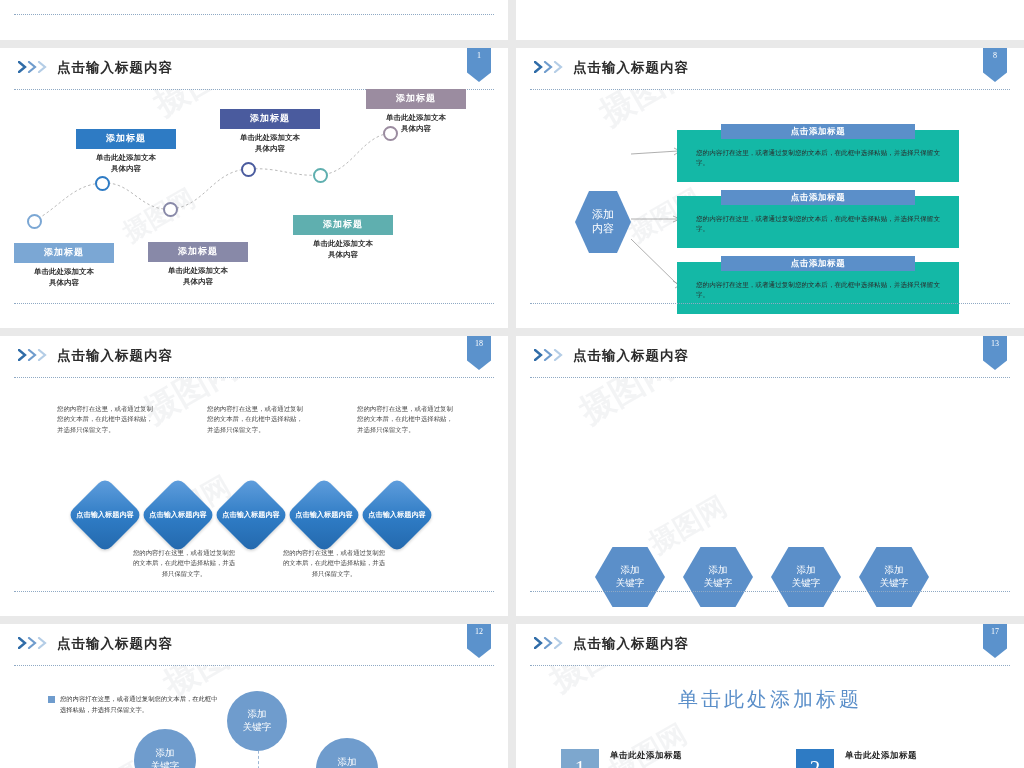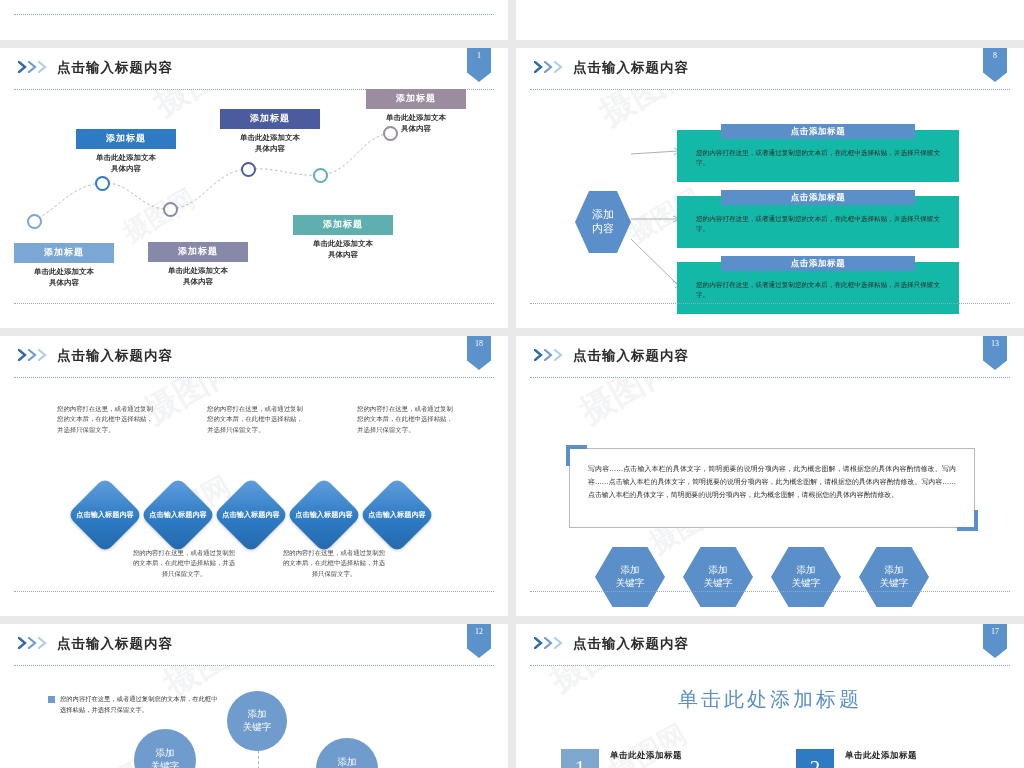--- a/index.html
+++ b/index.html
@@ -337,25 +337,20 @@
           <path d="M1 1 L7 6 L1 11" stroke="#2f6ca8" stroke-width="2.4" fill="none" stroke-linecap="round"></path>
           <path d="M11 1 L17 6 L11 11" stroke="#6f9ccd" stroke-width="2.2" fill="none" stroke-linecap="round"></path>
           <path d="M21 1 L27 6 L21 11" stroke="#b4cde6" stroke-width="2.2" fill="none" stroke-linecap="round"></path>
         </svg>
       </div>
       <div class="s-title">点击输入标题内容</div>
       <div class="pagebadge">13</div>
     </div>
     <div class="s-rule"></div>
 
-    <div class="qbox" style="left:53px;top:112px;width:406px;height:80px;">
-      <div class="qcorn tl"></div>
-      <div class="qcorn br"></div>
-      <div class="qtx">写内容……点击输入本栏的具体文字，简明扼要的说明分项内容，此为概念图解，请根据您的具体内容酌情修改。写内容……点击输入本栏的具体文字，简明扼要的说明分项内容，此为概念图解，请根据您的具体内容酌情修改。写内容……点击输入本栏的具体文字，简明扼要的说明分项内容，此为概念图解，请根据您的具体内容酌情修改。</div>
-    </div>
 
     <div class="hexk" style="left:79px;top:211px;">
         <span>添加<br>关键字</span>
       </div>
     <div class="hexk" style="left:167px;top:211px;">
         <span>添加<br>关键字</span>
       </div>
     <div class="hexk" style="left:255px;top:211px;">
         <span>添加<br>关键字</span>
       </div>

